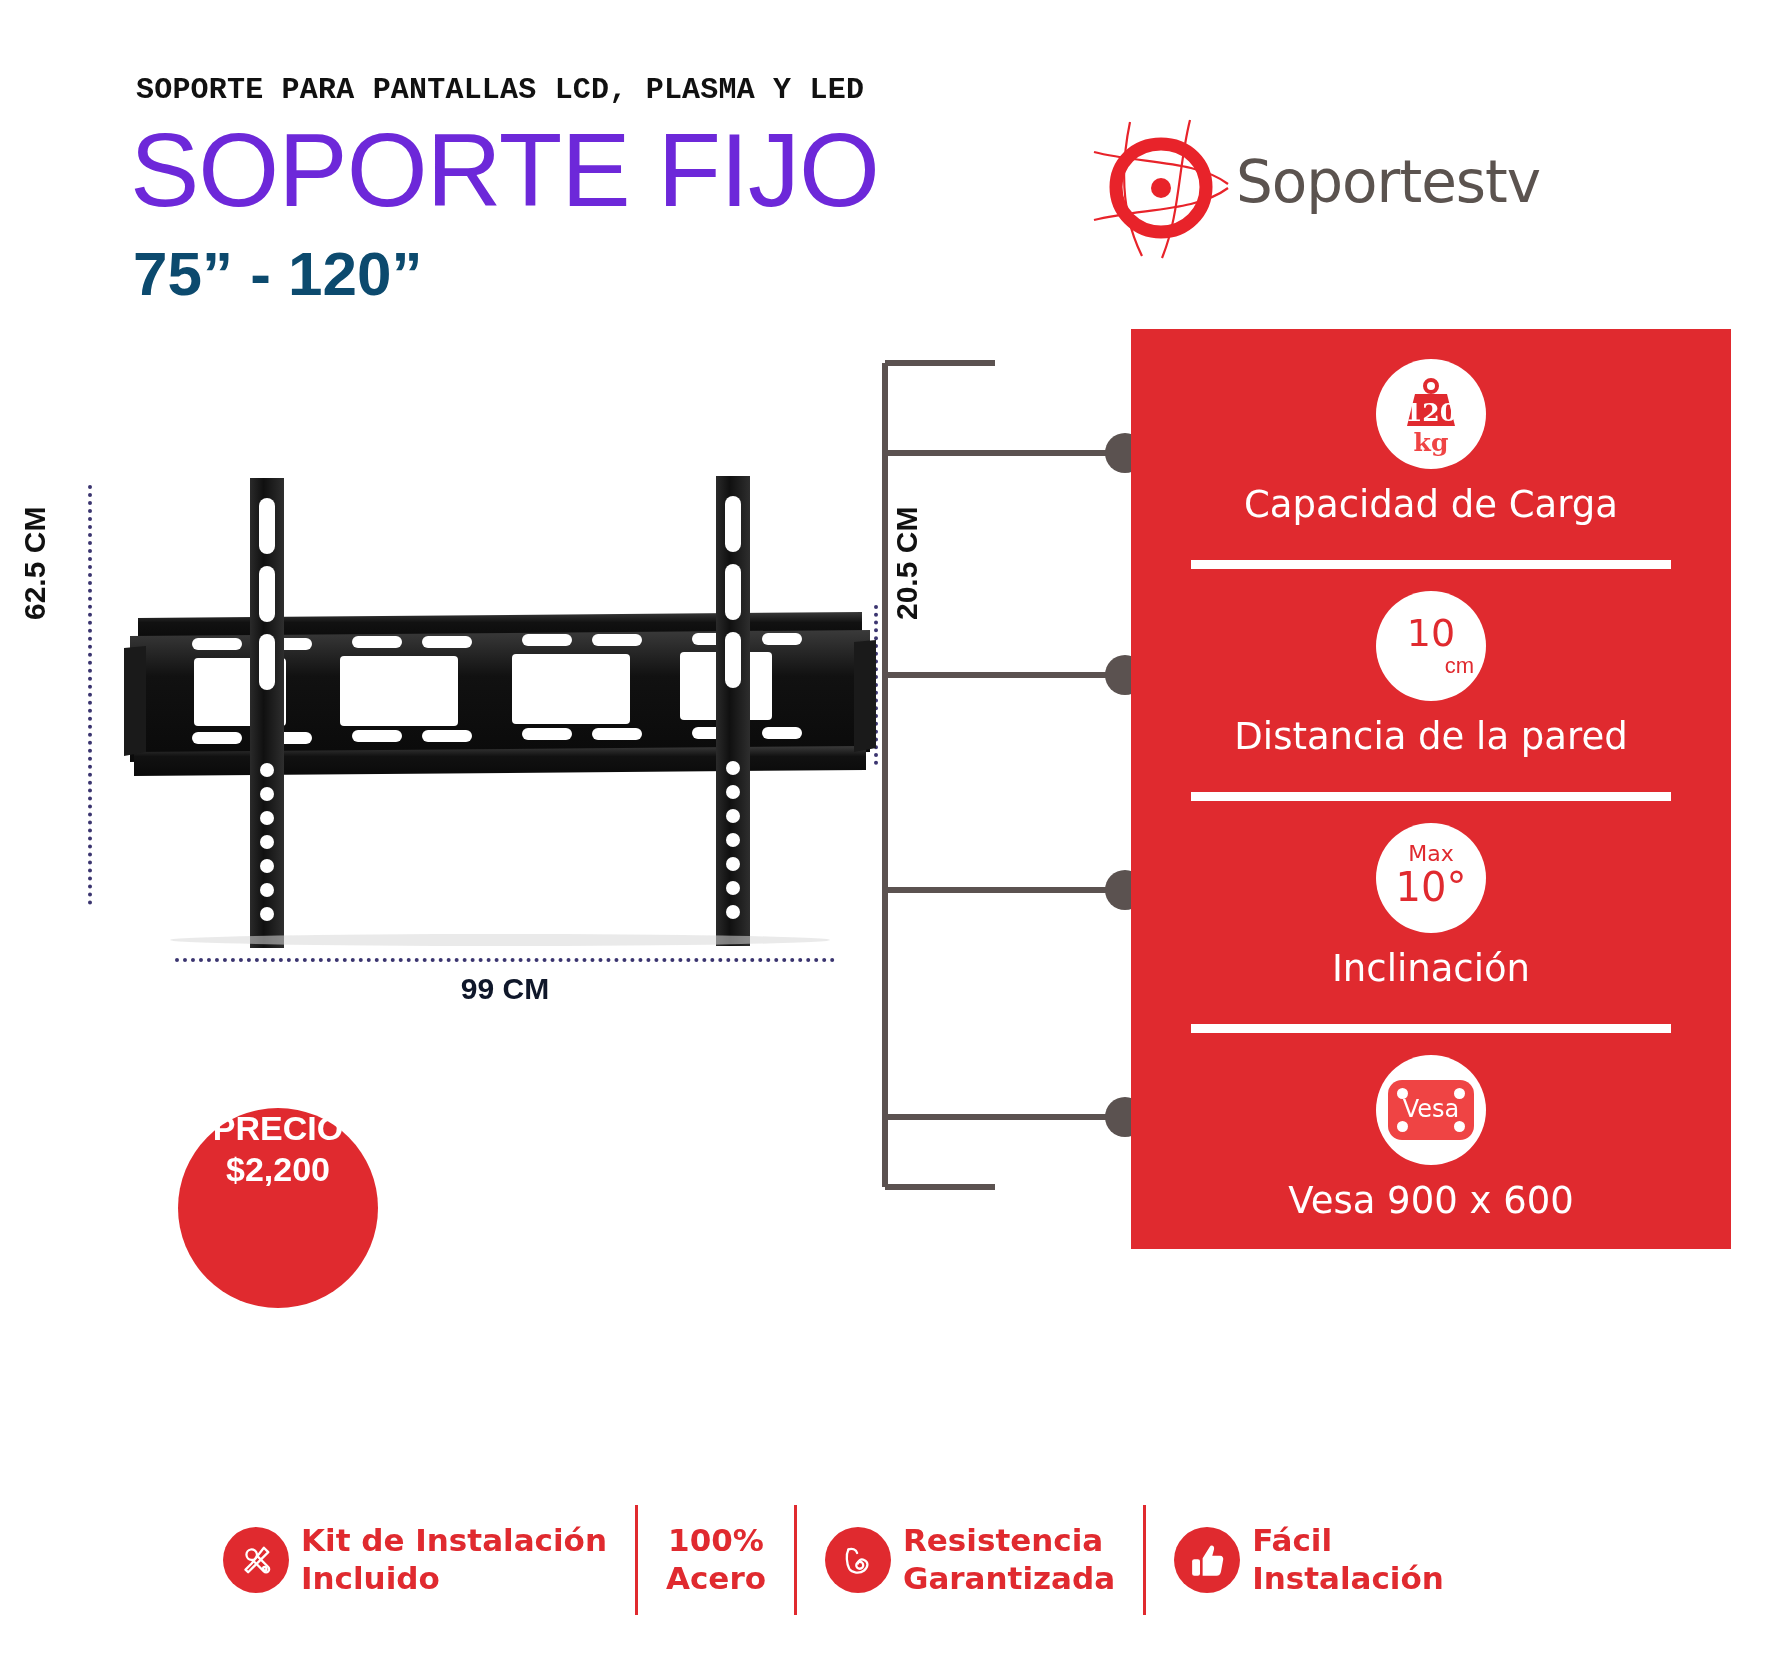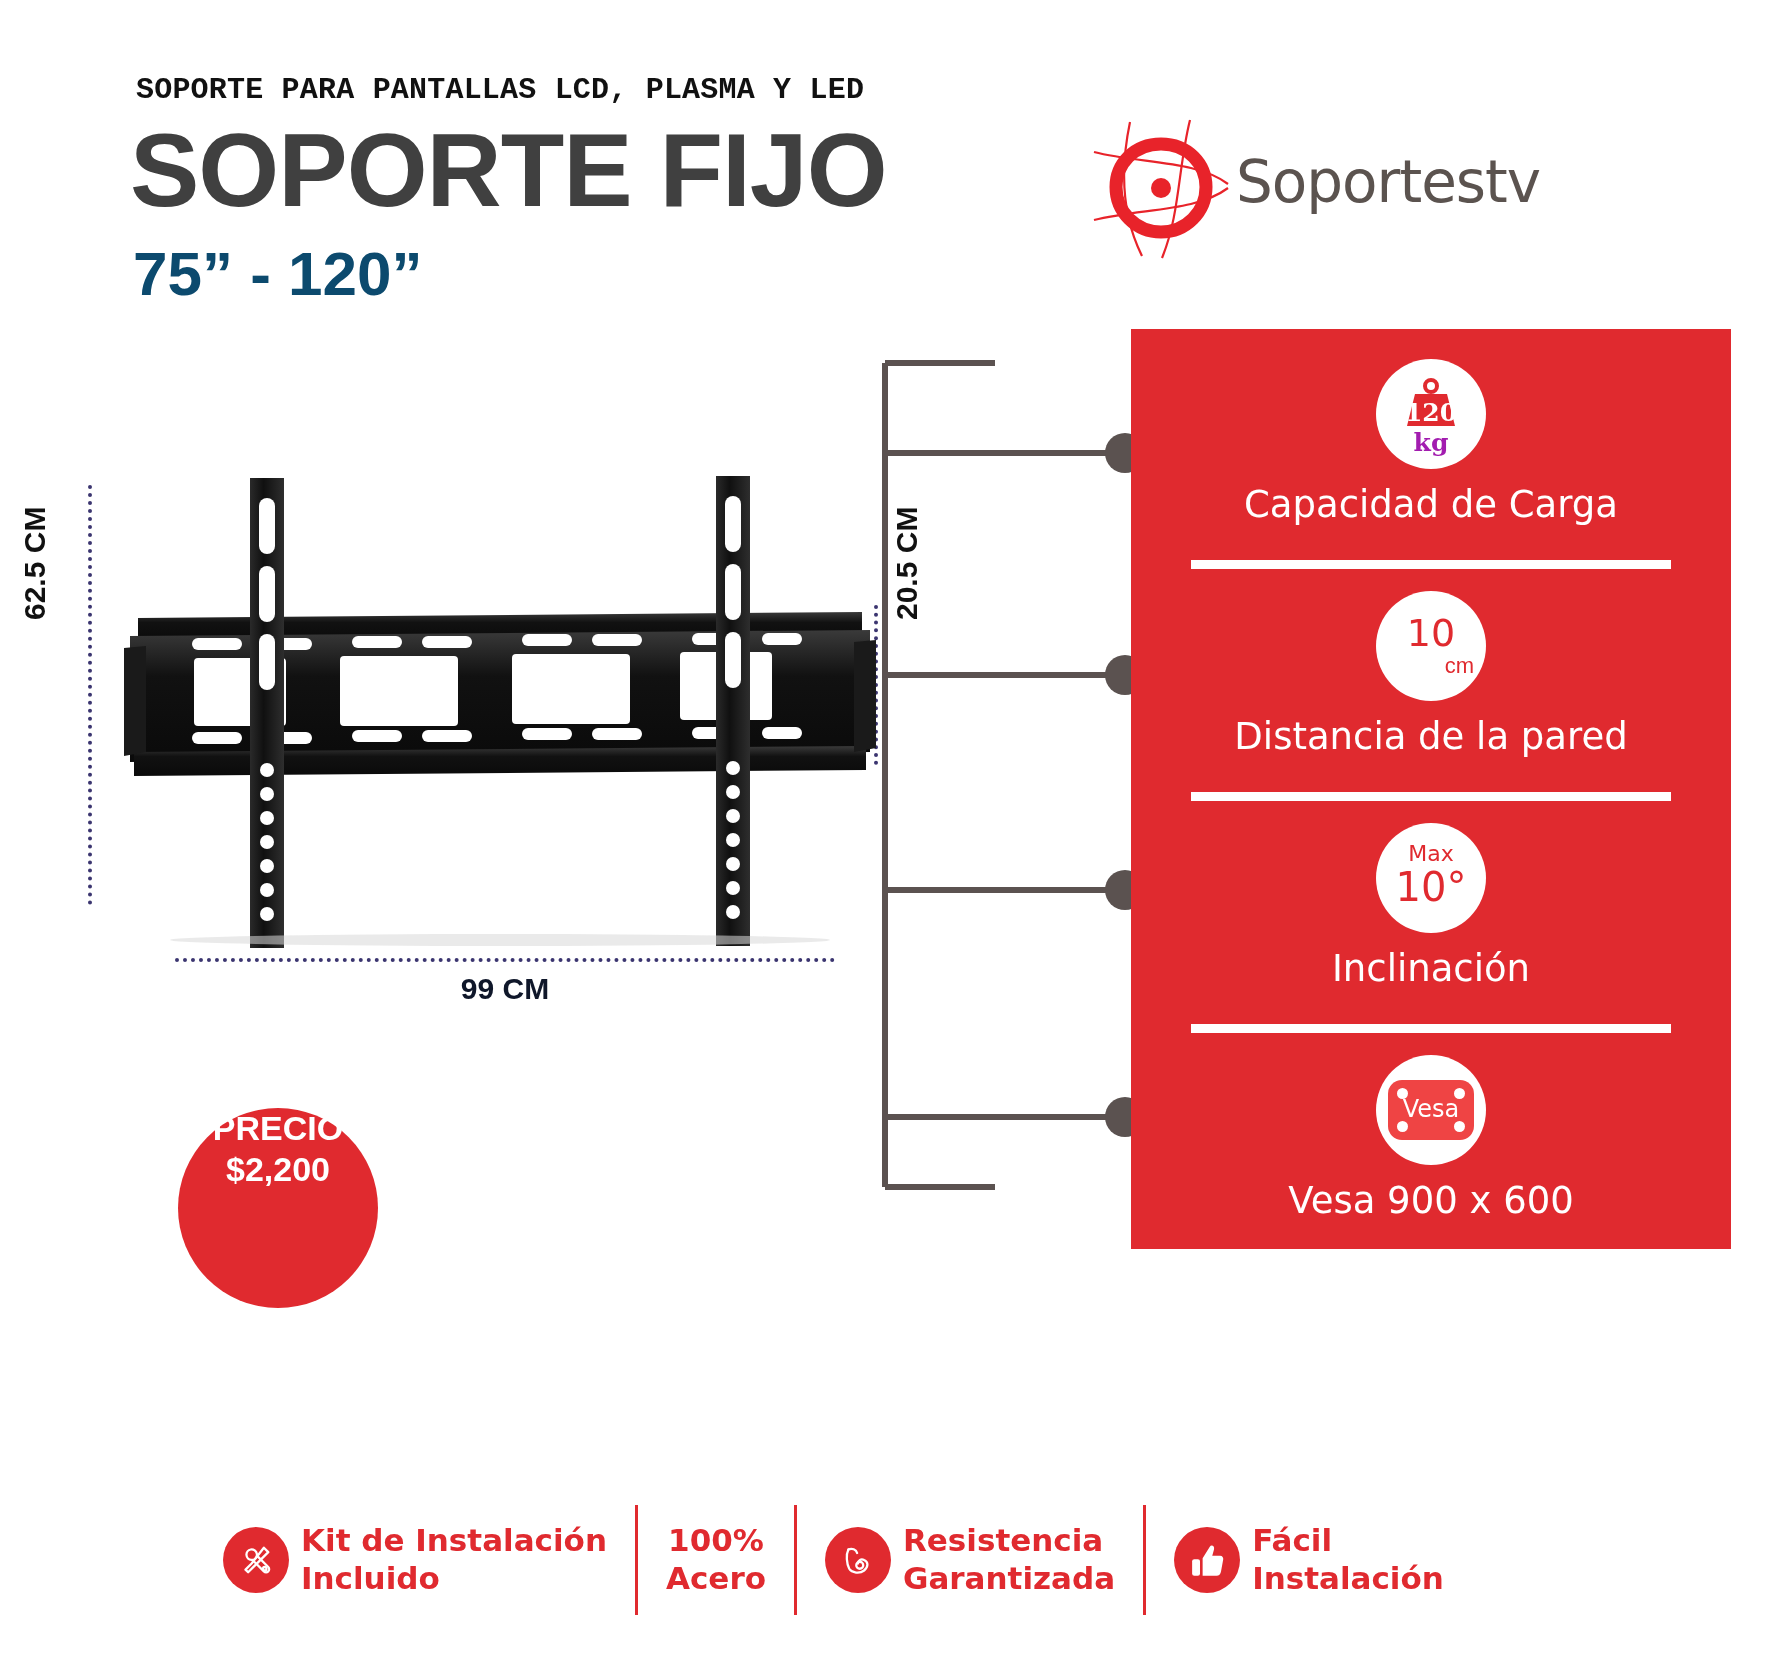--- a/index.html
+++ b/index.html
@@ -13,22 +13,22 @@
   #root { position: relative; width: 1770px; height: 1671px; background:#fff; }
 
   
   .kicker {
     position: absolute; left: 136px; top: 73px;
     font-size: 30px; font-weight: 700; letter-spacing: 0.2px;
     color: #111111; font-family: Liberation Mono, monospace;
   }
   .title-main {
     position: absolute; left: 130px; top: 118px;
-    font-size: 104px; font-weight: 700; line-height: 1.0;
-    color: #404040; letter-spacing: -1px;
+    font-size: 104px; font-weight: 400; line-height: 1.0;
+    color: #6d28d9; letter-spacing: -1px;
     font-family: "Liberation Sans", sans-serif;
   }
   .title-sub {
     position: absolute; left: 133px; top: 238px;
     font-size: 62px; font-weight: 700; color: #0c4a6e;
     letter-spacing: 0px;
     font-family: "Liberation Sans", sans-serif;
   }
 
   
@@ -112,21 +112,21 @@
     width: 16px; height: 16px; border-radius: 50%;
     border: 4px solid #e02a2f; background: #fff;
   }
   .wicon .num {
     position: absolute; left: 0; top: 22px; width: 76px; text-align: center;
     font-size: 25px; font-weight: 700; color: #fff; z-index: 3;
     font-family: "DejaVu Serif", serif;
   }
   .wicon .kg {
     position: absolute; left: 0; top: 52px; width: 76px; text-align: center;
-    font-size: 25px; font-weight: 700; color: #a21caf;
+    font-size: 25px; font-weight: 700; color: #ef4444;
     font-family: "DejaVu Serif", serif;
   }
 
   
   .dicon { position: relative; width: 86px; height: 66px; color: #e02a2f; }
   .dicon .dnum {
     position: absolute; left: 0; top: -2px; width: 86px; text-align: center;
     font-size: 38px; font-family: "DejaVu Sans", sans-serif;
   }
   .dicon .arrow {

